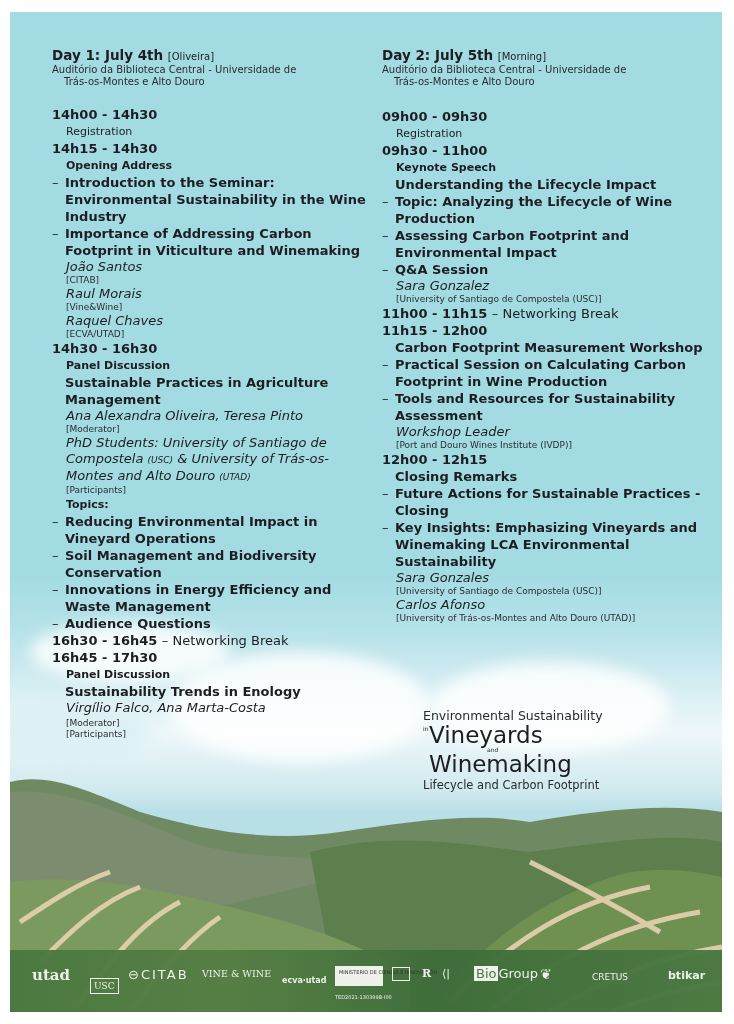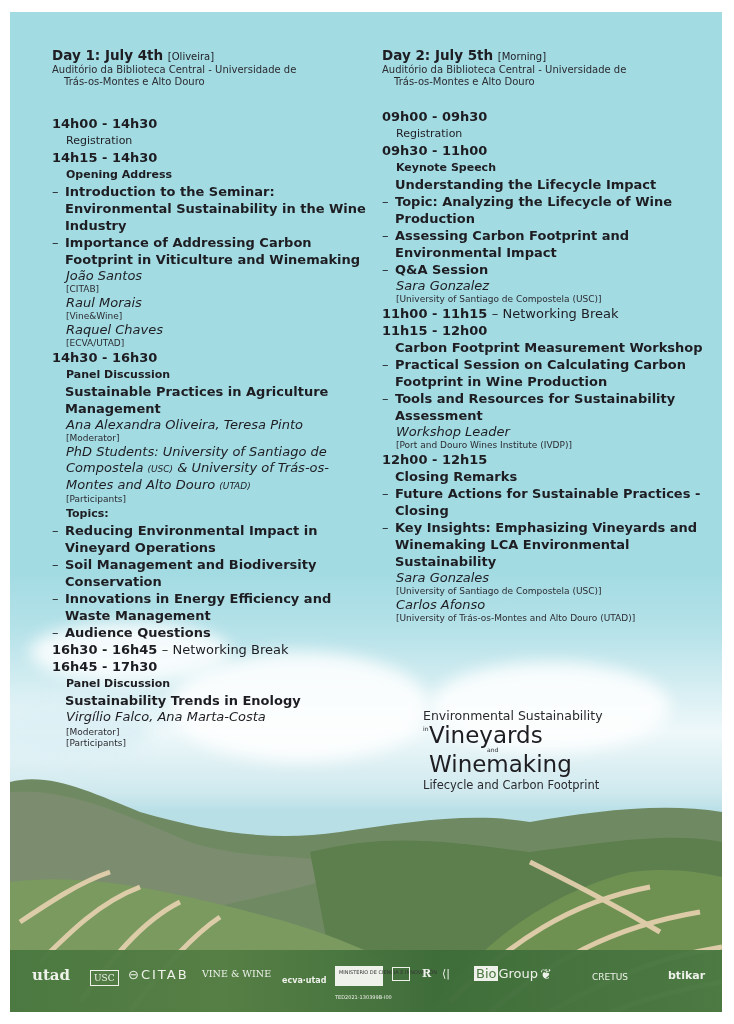--- a/index.html
+++ b/index.html
@@ -10,42 +10,42 @@
   .cloud { position: absolute; border-radius: 50%; background: rgba(255,255,255,0.85); filter: blur(8px); }
   
   .hills { position: absolute; left: 0; top: 760px; width: 712px; height: 240px; }
   .col { position: absolute; top: 36px; }
   .col.left { left: 42px; width: 320px; }
   .col.right { left: 372px; width: 330px; }
   .day-title { font-weight: bold; font-size: 13.5px; line-height: 15px; }
   .day-title .sub { font-weight: normal; font-size: 10px; }
   .venue { font-size: 10px; line-height: 12px; color: #2b2b30; }
   .venue .l2 { padding-left: 12px; display: block; }
-  .sched { margin-top: 27px; }
+  .sched { margin-top: 18px; }
   .time { font-weight: bold; font-size: 13px; line-height: 17px; }
   .time .brk { font-weight: normal; font-size: 13px; }
   .plain { font-size: 11px; line-height: 17px; padding-left: 14px; }
   .plain.b { font-weight: bold; }
   .topic { font-weight: bold; font-size: 13px; line-height: 17px; padding-left: 13px; position: relative; }
   .topic.dash::before { content: "–"; position: absolute; left: 0; font-weight: normal; }
   .person { font-style: italic; font-size: 13px; line-height: 16px; padding-left: 14px; }
   .person .sm { font-size: 9px; }
   .aff { font-size: 9px; line-height: 11px; padding-left: 14px; color: #2b2b30; }
   .gap2 { margin-top: 2px; }
   .brand { position: absolute; left: 413px; top: 697px; width: 210px; }
   .brand .t1 { font-size: 12.5px; line-height: 14px; color: #2a2a2e; }
   .brand .in { font-size: 6px; position: absolute; left: 0; top: 16px; }
   .brand .t2 { font-weight: normal; font-size: 23px; line-height: 24px; color: #1d1d22; padding-left: 6px; }
   .brand .and { font-size: 6px; padding-left: 64px; line-height: 5px; display: block; }
   .brand .t4 { font-size: 11.5px; line-height: 14px; color: #2a2a2e; margin-top: 2px; }
   .logos { position: absolute; left: 0; top: 938px; width: 712px; height: 62px;
     background: linear-gradient(90deg, #4a7840 0%, #557f45 30%, #3f6d3a 60%, #4c7a43 100%); opacity: 0.97; }
   .logo { position: absolute; top: 20px; color: #f2f5ef; font-size: 11px; white-space: nowrap; }
   .logo.utad { font-family: "DejaVu Serif", serif; font-weight: bold; font-size: 15px; top: 16px; }
-  .logo.usc { border: 1px solid #f2f5ef; font-family: "DejaVu Serif", serif; font-size: 9px; padding: 2px 3px; top: 20px; }
+  .logo.usc { border: 1px solid #f2f5ef; font-family: "DejaVu Serif", serif; font-size: 9px; padding: 2px 3px; top: 28px; }
   .logo.citab { font-size: 13px; letter-spacing: 2px; top: 17px; }
   .logo.vw { font-family: "DejaVu Serif", serif; font-size: 9.5px; top: 18px; }
   .logo.ecva { font-size: 8px; top: 26px; }
   .logo.min { background: #f2f5ef; color: #333; font-size: 5px; padding: 3px 4px; top: 16px; width: 40px; height: 14px; }
   .logo.eu { border: 1px solid #f2f5ef; width: 16px; height: 12px; top: 17px; }
   .logo.bio { font-size: 13px; top: 16px; }
   .logo.bio .box { background: #f2f5ef; color: #4a7840; padding: 0 2px; }
   .logo.cretus { font-size: 9px; top: 22px; }
   .logo.btikar { font-size: 11px; top: 19px; font-weight: bold; }
 </style>

